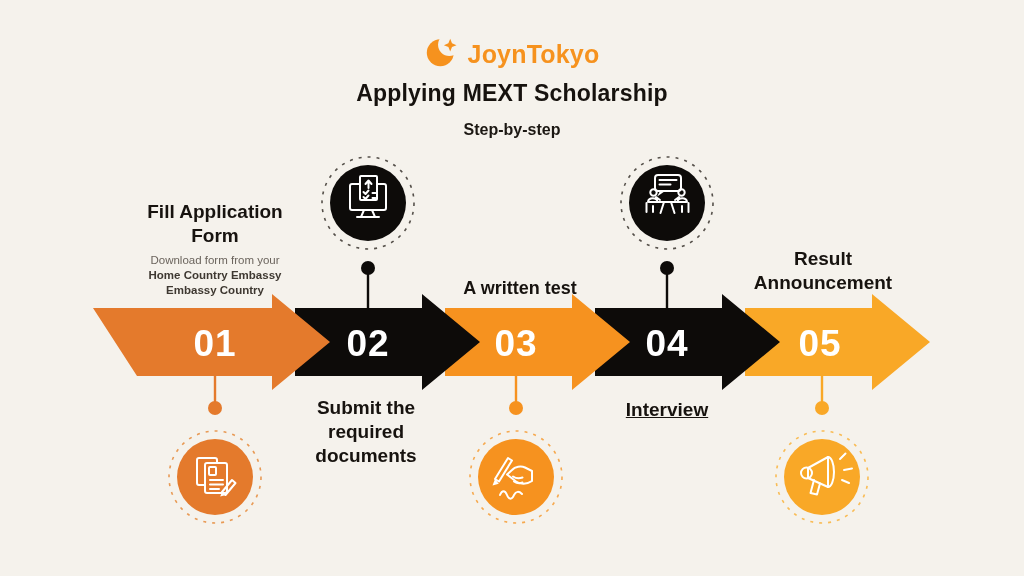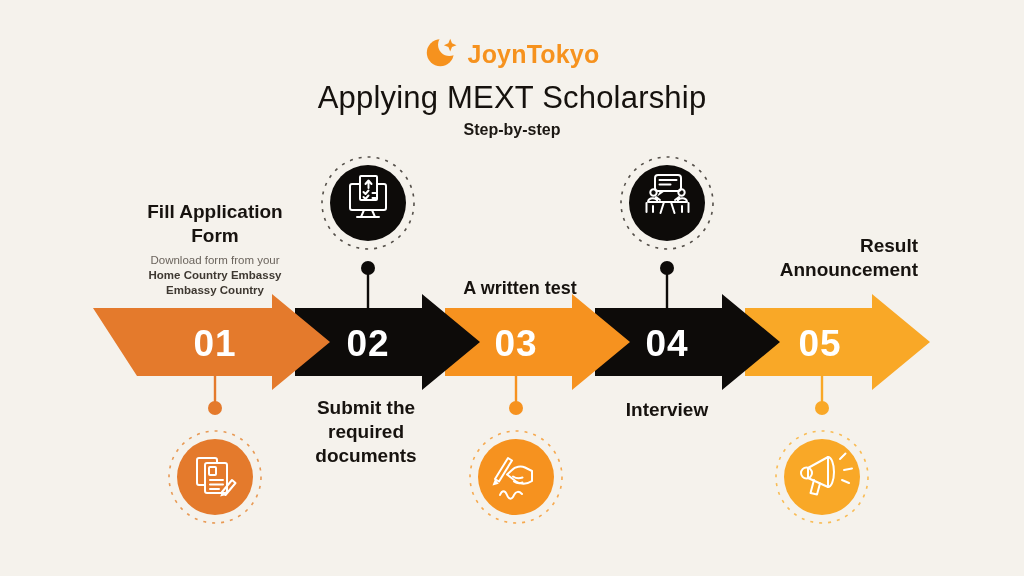--- a/index.html
+++ b/index.html
@@ -1,28 +1,28 @@
 <!DOCTYPE html>
 <html><head>
 <meta charset="utf-8">
 <style>
   html,body{margin:0;padding:0;}
   body{background:#F5F2EC;font-family:"Liberation Sans", sans-serif;}
   .canvas{position:relative;width:1024px;height:576px;background:#F5F2EC;overflow:hidden;}
   .abs{position:absolute;}
   .logo-row{top:33px;left:0;width:1024px;display:flex;align-items:flex-end;justify-content:center;gap:7px;}
   .logo-text{color:#F6921E;font-weight:700;font-size:25px;letter-spacing:0.2px;}
-  .title{top:80px;left:0;width:1024px;text-align:center;font-weight:400;font-size:31px;color:#16120E;letter-spacing:0.2px;}
+  .title{top:80px;left:0;width:1024px;text-align:center;font-weight:700;font-size:23px;color:#16120E;letter-spacing:0.2px;}
   .subtitle{top:121px;left:0;width:1024px;text-align:center;font-weight:600;font-size:16px;color:#1c1813;}
   .step-label{font-weight:700;font-size:19px;line-height:1.25;color:#17130F;text-align:center;}
   .lbl1{top:200px;left:130px;width:170px;}
   .lbl2{top:396px;left:291px;width:150px;}
   .lbl3{top:277px;left:445px;width:150px;font-size:18px;}
-  .lbl4{top:398px;left:592px;width:150px;}
-  .lbl5{top:234px;left:728px;width:190px;text-align:right;}
+  .lbl4{top:398px;left:592px;width:150px;text-decoration:underline;}
+  .lbl5{top:247px;left:728px;width:190px;}
   .sub-block{top:253px;left:115px;width:200px;text-align:center;font-size:11.5px;line-height:1.32;}
   .sub-reg{color:#6b645d;font-weight:400;}
   .sub-bold{color:#3e3831;font-weight:700;}
   .arrow-svg{top:0;left:0;}
   .step-num{font-family:"Liberation Sans",sans-serif;font-weight:700;font-size:37px;letter-spacing:1px;fill:#ffffff;}
   .glyph{stroke:#ffffff;stroke-width:2;fill:none;stroke-linecap:round;stroke-linejoin:round;}
 </style>
 </head>
 <body>
 

